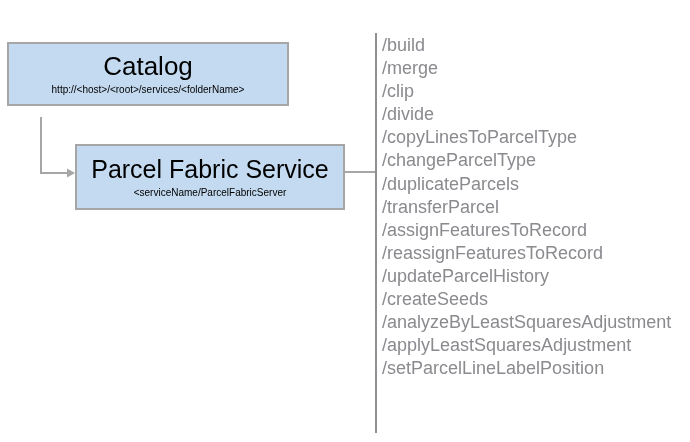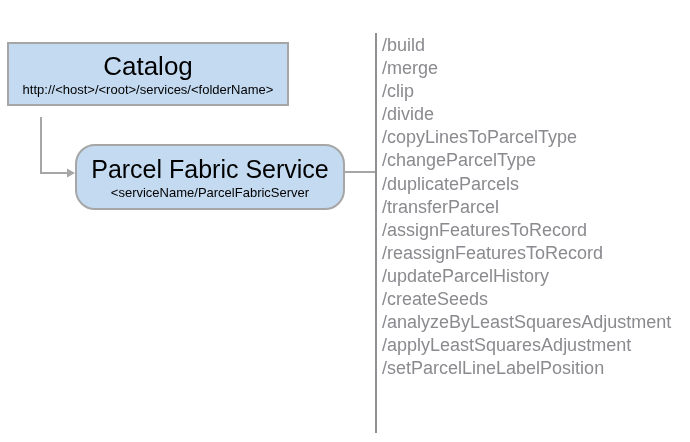--- a/index.html
+++ b/index.html
@@ -36,31 +36,30 @@
     left: 7px;
     top: 42px;
     width: 282px;
     height: 64px;
   }
   .service-box {
     left: 75px;
     top: 144px;
     width: 270px;
     height: 66px;
-    border-radius: 20px;
   }
   .node-title {
     font-size: 26px;
     line-height: 30px;
     color: var(--title-text);
     white-space: nowrap;
   }
   .service-box .node-title { font-size: 25px; }
   .node-subtitle {
-    font-size: 13px;
+    font-size: 10px;
     line-height: 17px;
     color: var(--title-text);
     white-space: nowrap;
   }
   .elbow-connector {
     position: absolute;
     left: 30px;
     top: 117px;
     width: 50px;
     height: 64px;

